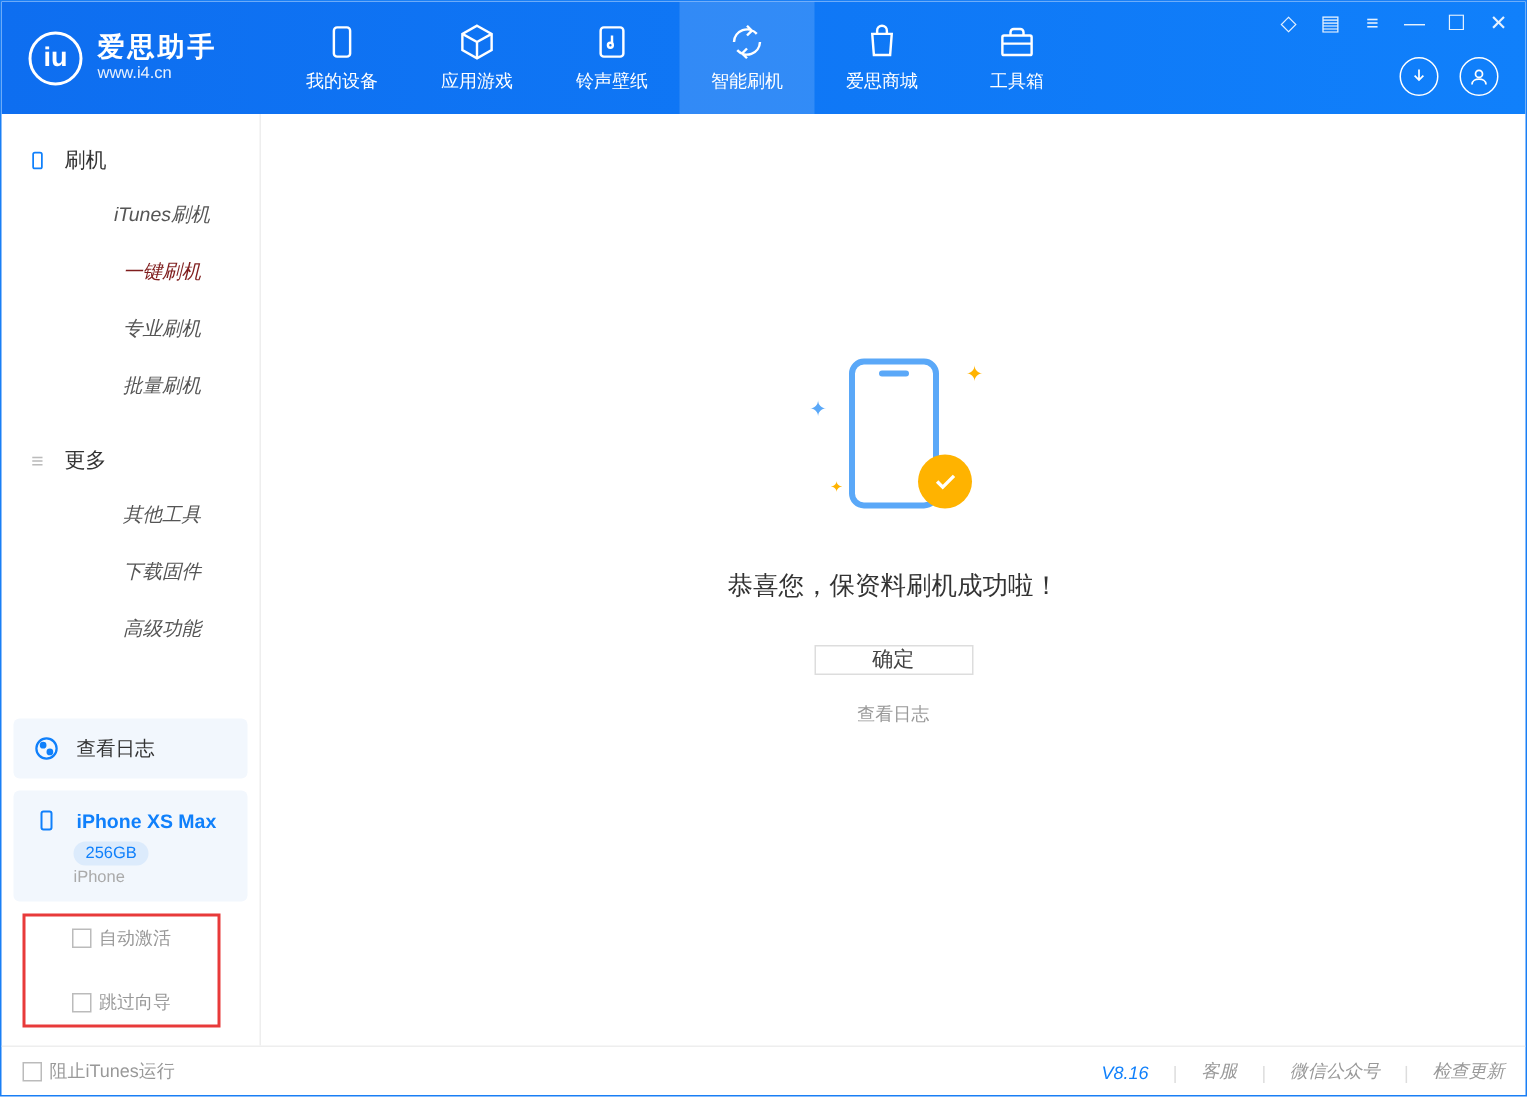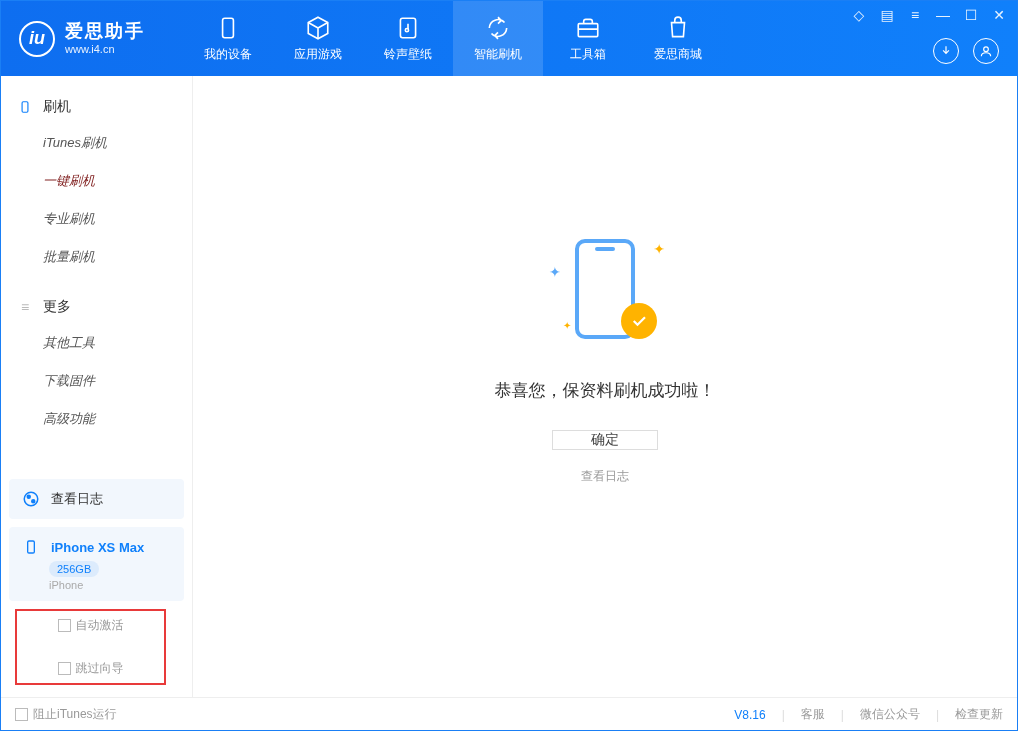--- a/index.html
+++ b/index.html
@@ -1,38 +1,38 @@
 <!DOCTYPE html>
 <html><head>
 <meta charset="utf-8">
 <style>
 * { margin: 0; padding: 0; box-sizing: border-box; font-family: "Microsoft YaHei", sans-serif; }
 body { background: #fff; width: 1018px; height: 731px; overflow: hidden; border: 1px solid #1a7ff5; }
 
 .header { height: 75px; background: linear-gradient(90deg, #0e6ef0 0%, #1080fb 100%); display: flex; align-items: center; position: relative; }
 .logo-area { display: flex; align-items: center; padding: 0 18px; color: #fff; }
-.logo-circle { width: 36px; height: 36px; border: 2px solid #fff; border-radius: 50%; display: flex; align-items: center; justify-content: center; font-size: 18px; font-weight: bold; margin-right: 10px; font-style: italic; }
+.logo-circle { width: 36px; height: 36px; border: 2px solid #fff; border-radius: 50%; display: flex; align-items: center; justify-content: center; font-size: 18px; font-weight: bold; margin-right: 10px; }
 .logo-text { line-height: 1.2; }
 .logo-text .main { font-size: 18px; font-weight: bold; letter-spacing: 2px;}
 .logo-text .sub { font-size: 11px; opacity: 0.9; }
 
 .nav { display: flex; height: 100%; margin-left: 20px; }
 .nav-item { width: 90px; display: flex; flex-direction: column; align-items: center; justify-content: center; color: #fff; font-size: 12px; cursor: pointer; }
 .nav-item.active { background: rgba(255,255,255,0.15); }
 .nav-icon { width: 26px; height: 26px; margin-bottom: 5px; display: flex; align-items: center; justify-content: center; }
 .nav-icon svg { width: 26px; height: 26px; fill: none; stroke: #fff; stroke-width: 1.5; }
 
 .win-controls { position: absolute; top: 6px; right: 10px; display: flex; gap: 12px; }
 .win-controls span { color: #fff; font-size: 14px; cursor: pointer; opacity: 0.9; width:16px; text-align:center;}
 .header-right-icons { position: absolute; right: 18px; bottom: 12px; display: flex; gap: 14px; }
 .header-right-icons .circ { width: 26px; height: 26px; border: 1.5px solid #fff; border-radius: 50%; display: flex; align-items: center; justify-content: center; cursor: pointer; }
 .header-right-icons svg { width: 14px; height: 14px; stroke: #fff; fill: none; stroke-width: 2; }
 
 .body { display: flex; height: 621px; }
-.sidebar { width: 192px; border-right: 1px solid #eee; padding-top: 14px; position: relative; }
+.sidebar { width: 173px; border-right: 1px solid #eee; padding-top: 14px; position: relative; text-align: center; }
 .side-section-title { display: flex; align-items: center; padding: 8px 16px; color: #333; font-size: 14px; }
 .side-section-title .ico { width: 16px; height: 16px; margin-right: 10px; display:flex; align-items:center; justify-content:center;}
 .side-items { padding-left: 42px; font-style: italic; }
 .side-item { padding: 10px 0; font-size: 13px; color: #555; cursor: pointer; }
 .side-item.active { color: #7f1d1d; }
 
 .device-boxes { position: absolute; bottom: 0; left: 0; right: 0; padding: 8px; }
 .mode-box, .device-box { background: #f2f7fd; border-radius: 4px; padding: 10px 12px; margin-bottom: 8px; display: flex; align-items: center; font-size: 13px; color: #333; }
 .mode-box .ico, .device-box .ico { width: 20px; height: 20px; margin-right: 10px; display:flex;align-items:center;justify-content:center;}
 .device-box { flex-direction: column; align-items: flex-start; }
@@ -54,21 +54,21 @@
 .spark.s1 { left: 4px; top: 35px; }
 .spark.s2 { right: 0; top: 12px; color:#ffb300;}
 .spark.s3 { left: 18px; bottom: 18px; color:#ffb300; font-size:10px;}
 
 .success-text { font-size: 17px; color: #333; margin-bottom: 28px; }
 .ok-btn { border: 1px solid #ddd; background: #fff; padding: 0 38px; font-size: 14px; color: #444; cursor: pointer; margin-bottom: 18px; }
 .log-link { font-size: 12px; color: #999; cursor: pointer; }
 
 .footer { height: 34px; border-top: 1px solid #eee; display: flex; align-items: center; padding: 0 14px; font-size: 12px; color: #999; }
 .footer .left { display: flex; align-items: center; }
-.footer .right { margin-left: auto; display: flex; align-items: center; gap: 16px; }
+.footer .right { margin-left: auto; display: flex; align-items: center; gap: 16px; font-style: italic; }
 .footer .sep { color: #ddd; }
 .footer a { color: #999; cursor: pointer; }
 </style>
 </head>
 <body>
 
 <div class="header">
   <div class="logo-area">
     <div class="logo-circle">iu</div>
     <div class="logo-text">
@@ -108,33 +108,33 @@
       <div class="nav-icon">
           <svg viewBox="0 0 24 24">
             <path d="M12 2l3 3-3 3M4 12a8 8 0 0114-5M12 22l-3-3 3-3M20 12a8 8 0 01-14 5"></path>
           </svg>
         </div>
       <span>智能刷机</span>
     </div>
     <div class="nav-item">
       <div class="nav-icon">
           <svg viewBox="0 0 24 24">
+            <path d="M6 7h12l-1 13H7zM9 7V5a3 3 0 016 0v2"></path>
+          </svg>
+        </div>
+      <span>爱思商城</span>
+    </div>
+    <div class="nav-item">
+      <div class="nav-icon">
+          <svg viewBox="0 0 24 24">
             <rect x="3" y="8" width="18" height="12" rx="1"></rect>
             <path d="M8 8V6a2 2 0 012-2h4a2 2 0 012 2v2M3 13h18"></path>
           </svg>
         </div>
       <span>工具箱</span>
-    </div>
-    <div class="nav-item">
-      <div class="nav-icon">
-          <svg viewBox="0 0 24 24">
-            <path d="M6 7h12l-1 13H7zM9 7V5a3 3 0 016 0v2"></path>
-          </svg>
-        </div>
-      <span>爱思商城</span>
     </div>
   </div>
   <div class="win-controls">
     <span>◇</span>
     <span>▤</span>
     <span>≡</span>
     <span>—</span>
     <span>☐</span>
     <span>✕</span>
   </div>

